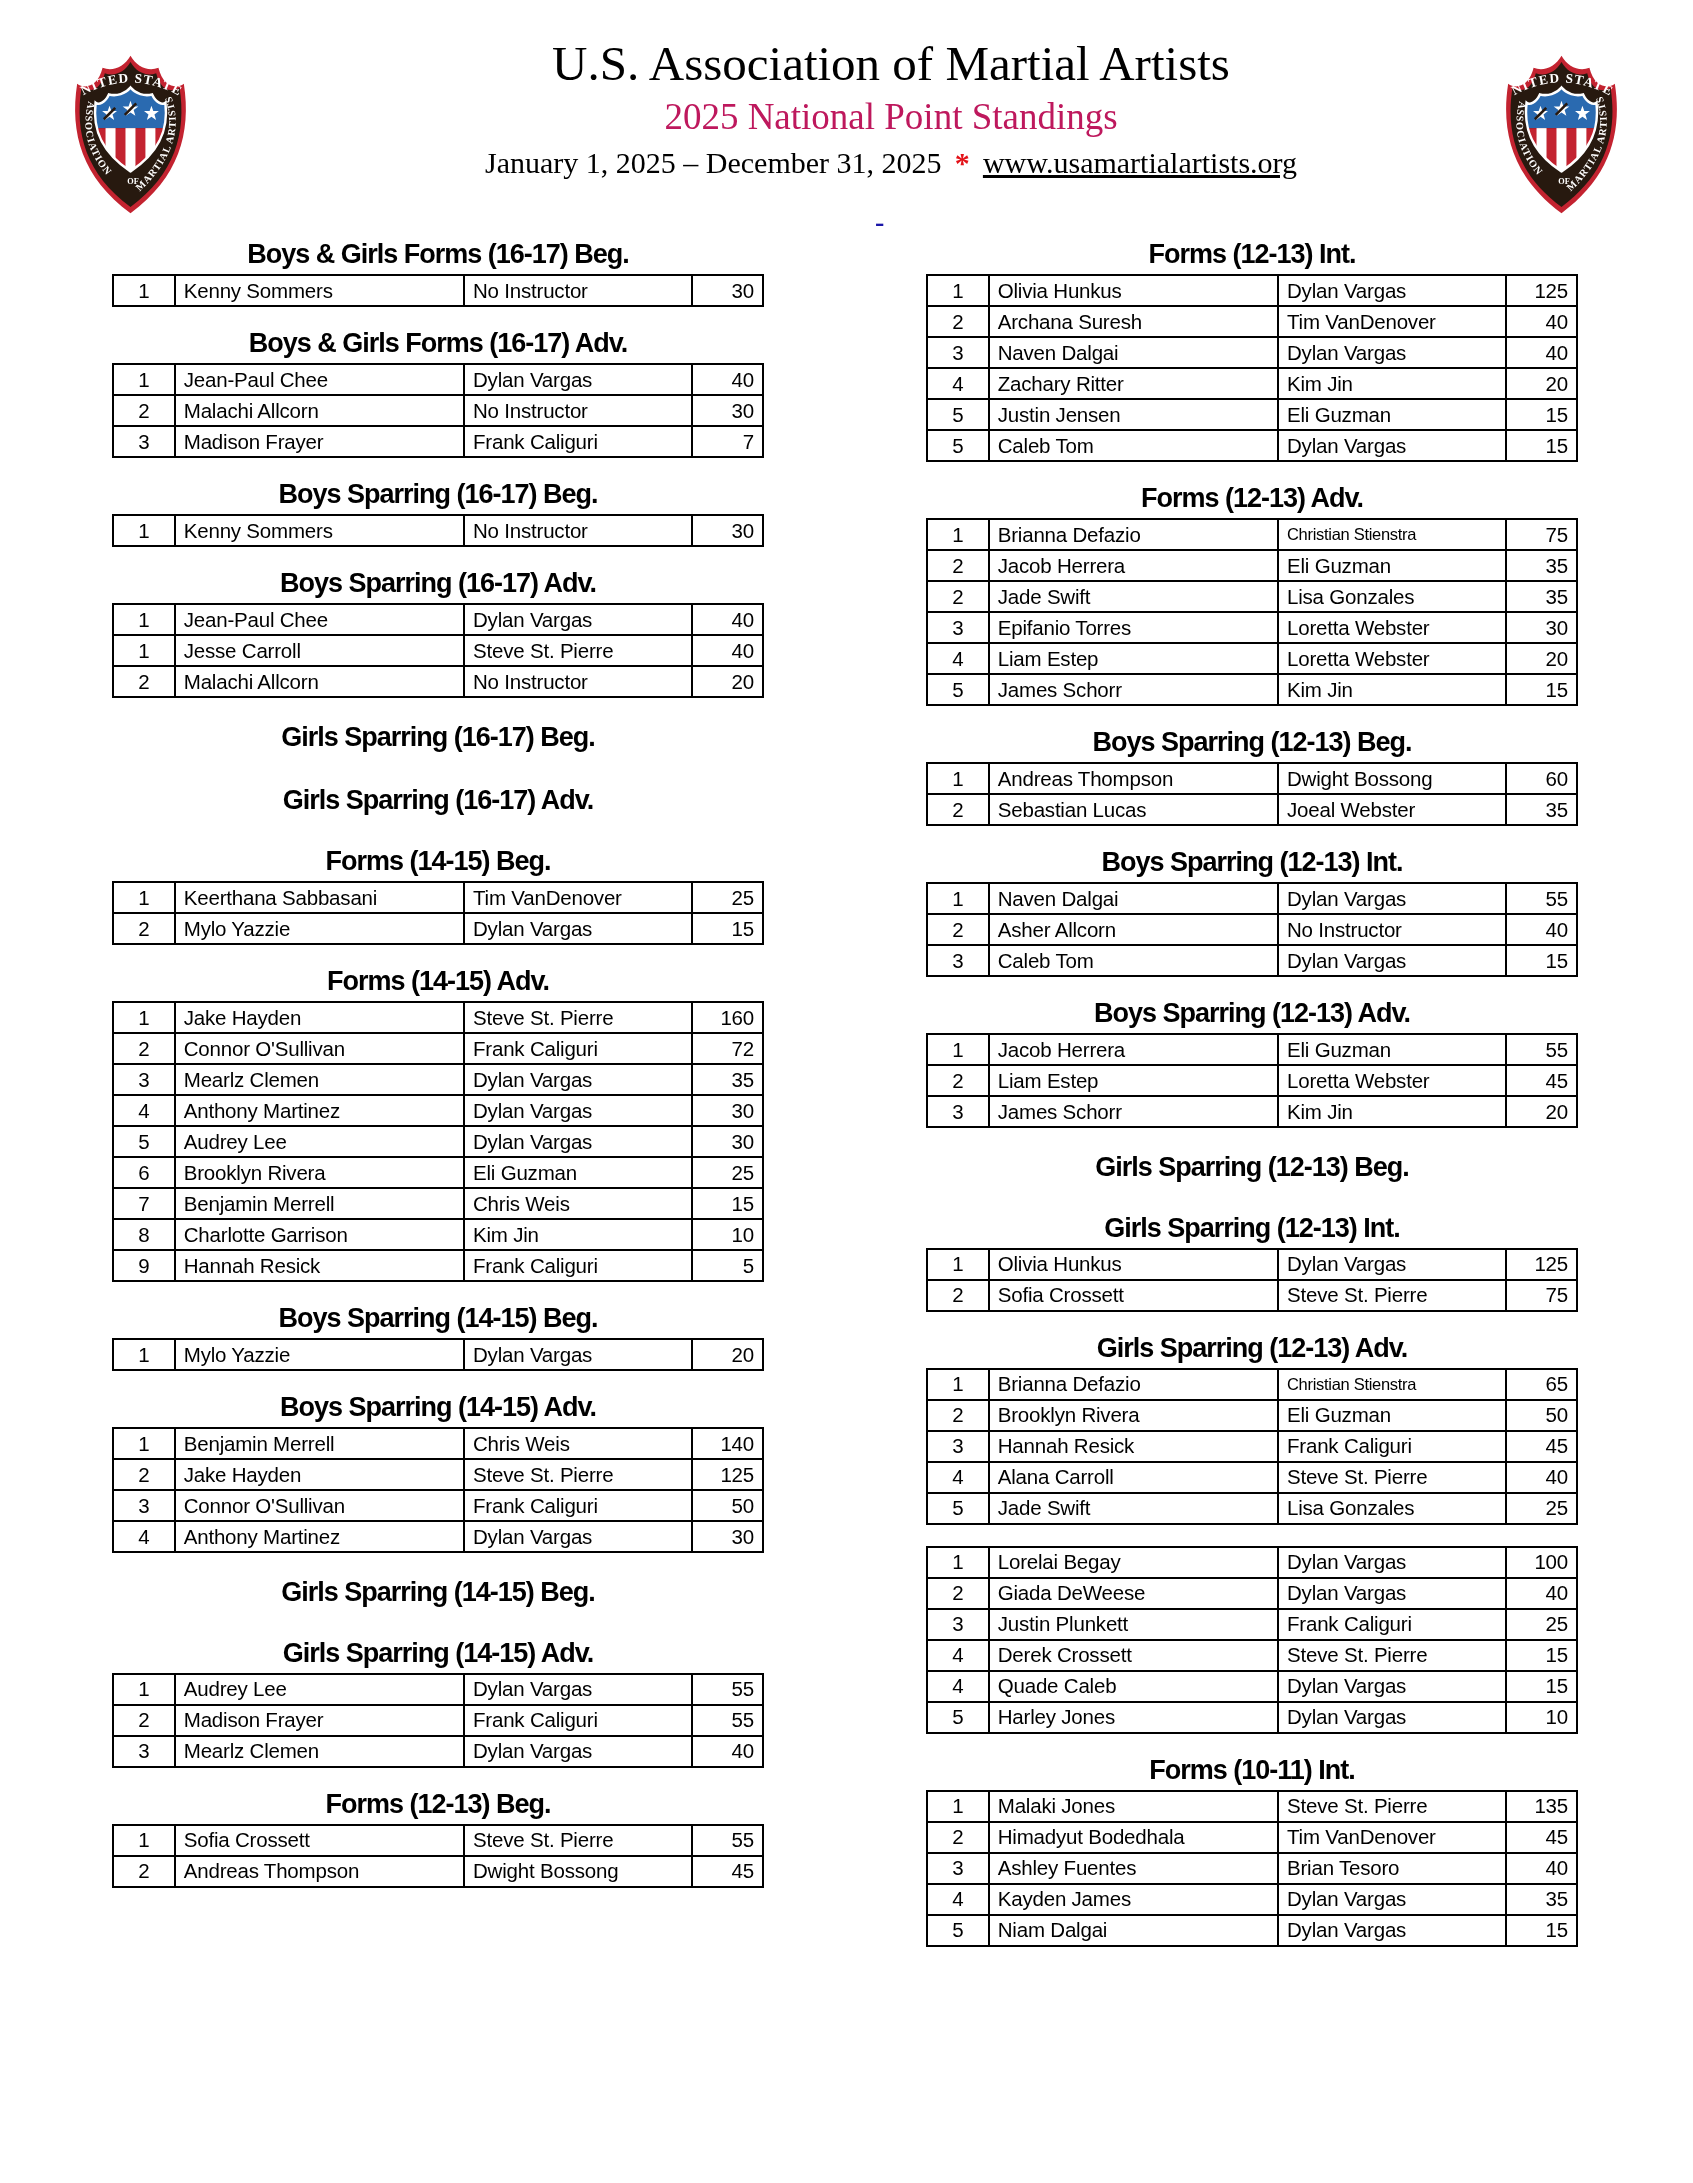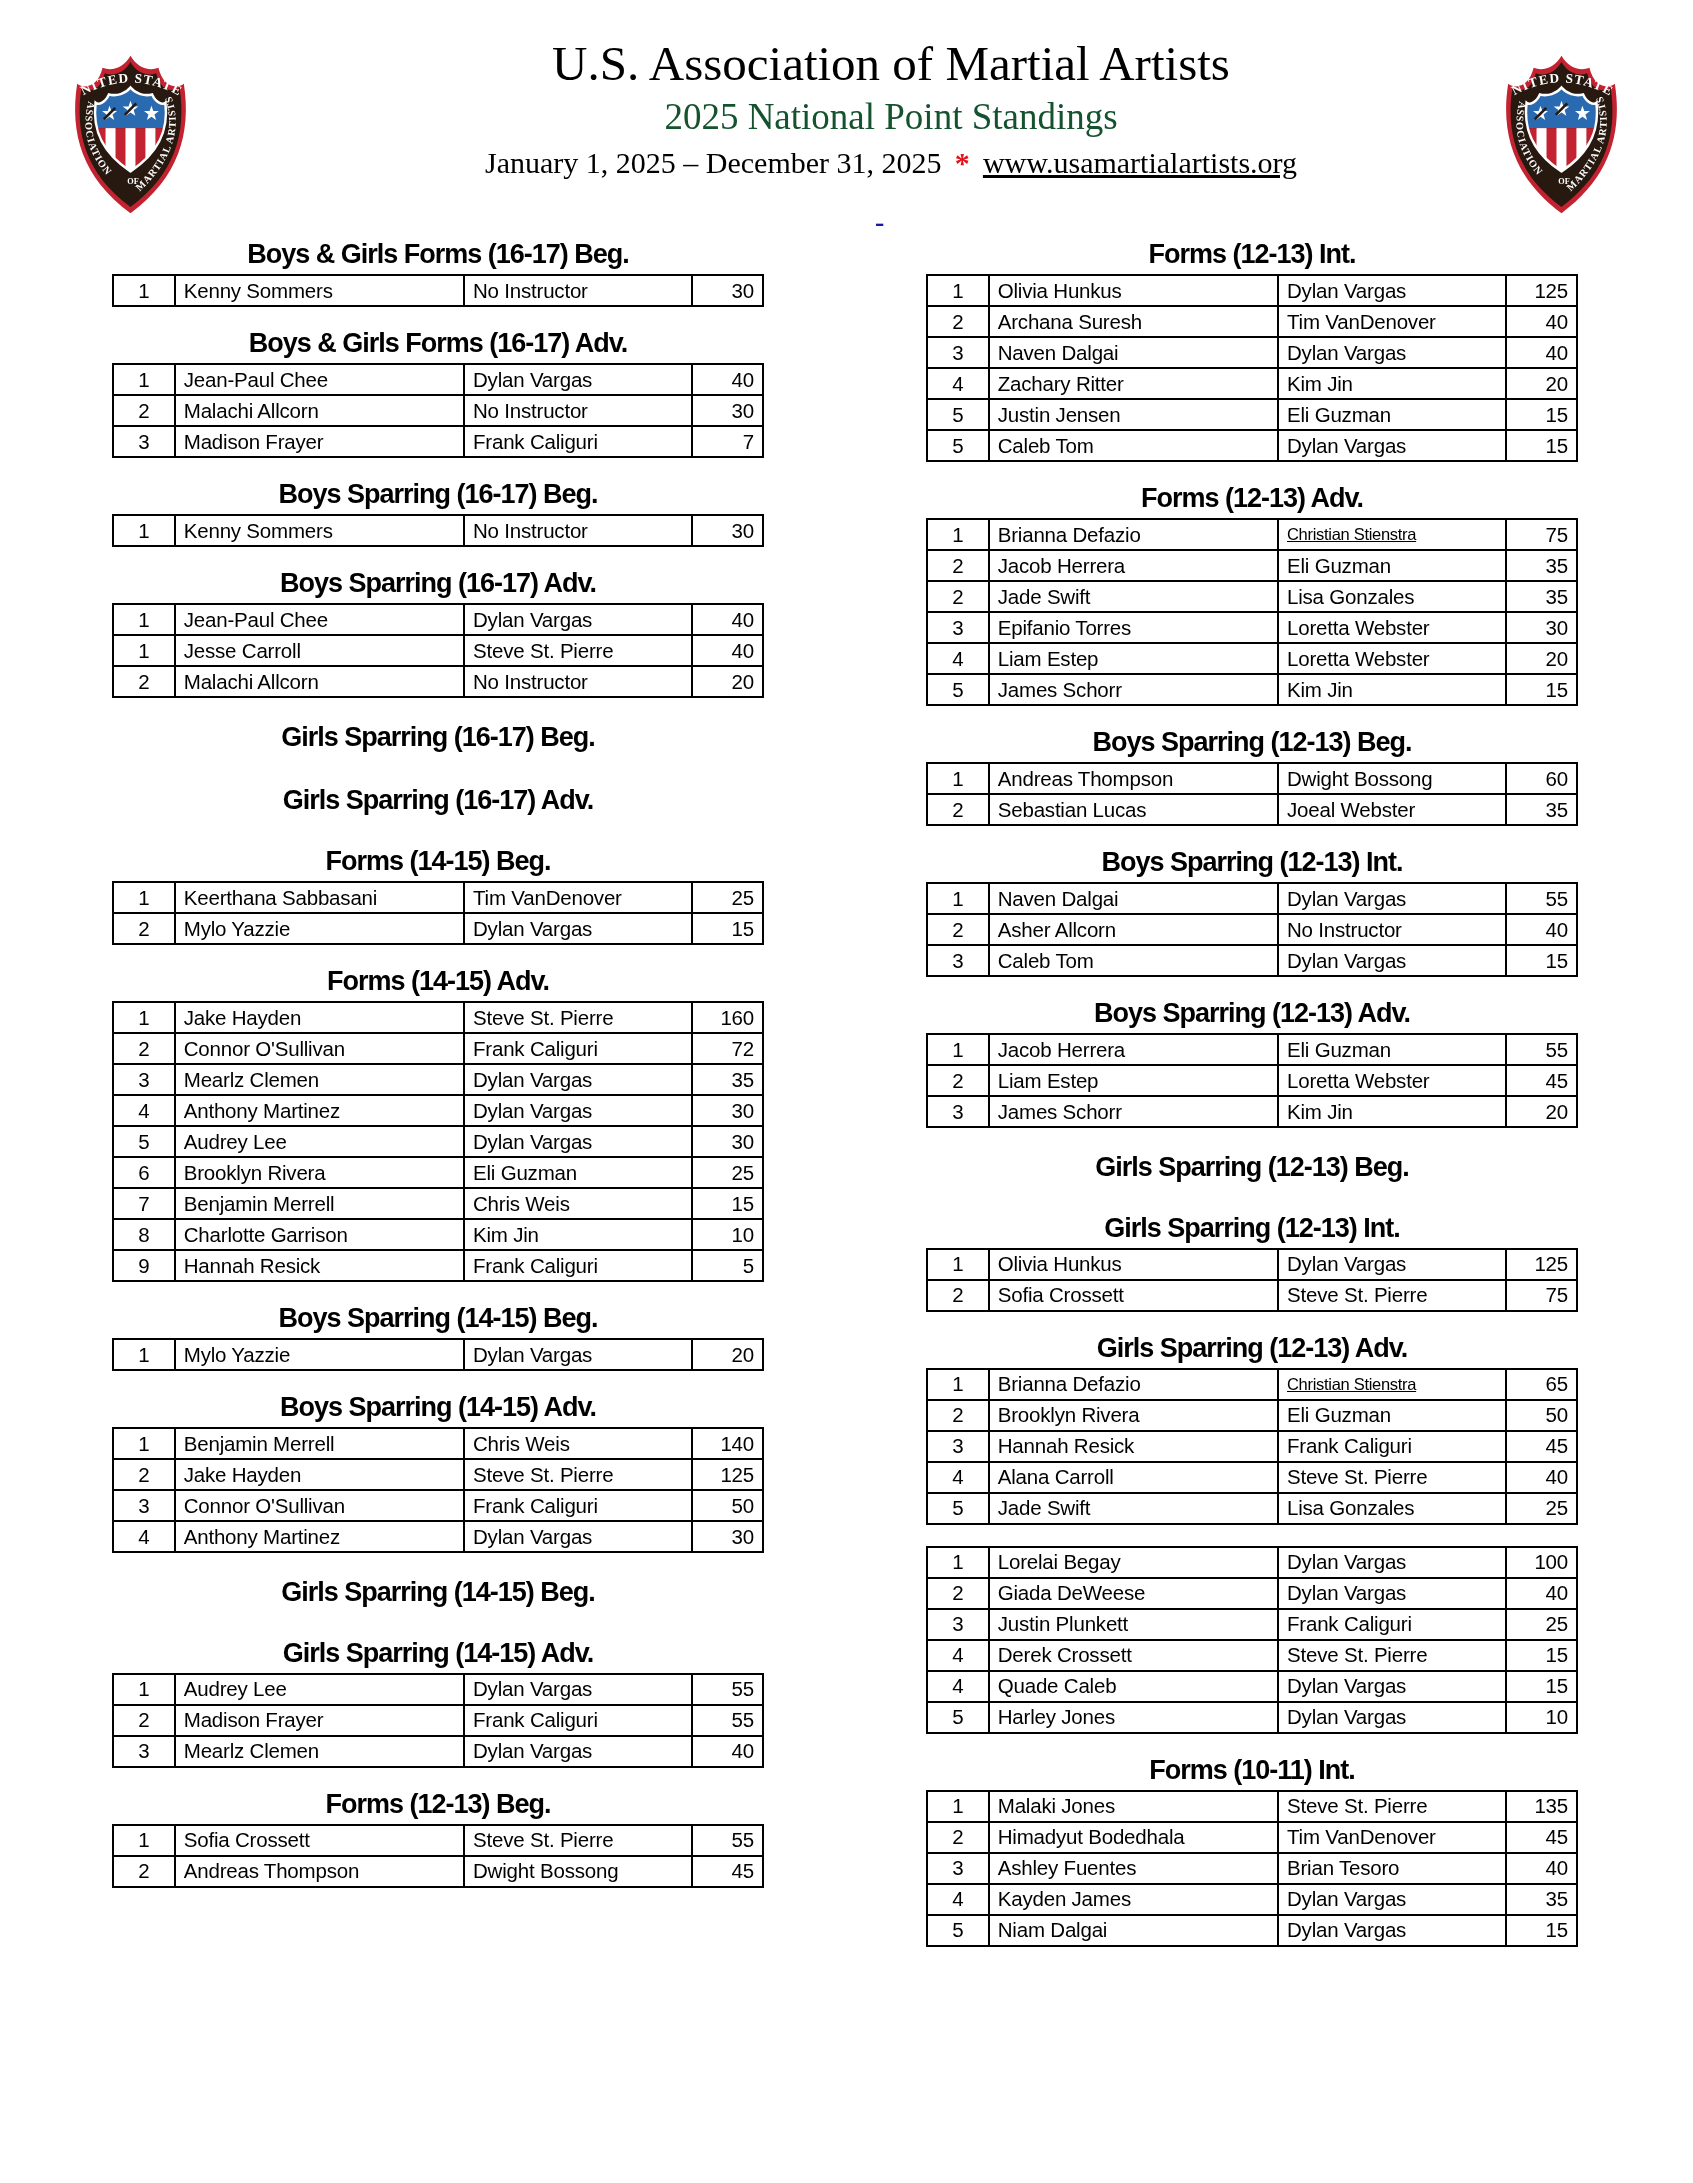--- a/index.html
+++ b/index.html
@@ -8,21 +8,21 @@
     font-family:"Liberation Sans", sans-serif; color:#000; overflow:hidden;
   }
 
   
   .logo { position:absolute; top:49px; width:127px; height:171px; }
   .logo-left  { left:67px; }
   .logo-right { left:1498px; }
 
   .header-text { position:absolute; left:89px; top:37px; width:1604px; text-align:center; }
   .doc-title    { font-family:"Liberation Serif", serif; font-size:49px; line-height:1.1; color:#000; white-space:nowrap; }
-  .doc-subtitle { font-family:"Liberation Serif", serif; font-size:37px; line-height:1.1; margin-top:6.6px; color:#14532d; white-space:nowrap; }
+  .doc-subtitle { font-family:"Liberation Serif", serif; font-size:37px; line-height:1.1; margin-top:6.6px; color:#be185d; white-space:nowrap; }
   .doc-dateline { font-family:"Liberation Serif", serif; font-size:30px; line-height:1.1; margin-top:8px; white-space:nowrap; }
   .star-sep { color:#e31219; margin:0 13.2px; font-weight:bold; }
   .site-link { color:#000000; text-decoration:underline; cursor:pointer; }
   .stray-dash {
     position:absolute; left:875px; top:206px; font-family:"Liberation Serif", serif;
     font-size:28px; color:#1a16a8; font-weight:bold;
   }
 
   
   .col { position:absolute; top:239px; width:652px; }
@@ -39,21 +39,21 @@
   table.standings-table {
     width:100%; border-collapse:collapse; table-layout:fixed;
     border:2.6px solid #000; background:#fff;
   }
   table.standings-table td {
     border:2px solid #000; height:29px; font-size:20.5px; letter-spacing:-0.2px;
     padding:0 8px; white-space:nowrap; overflow:hidden; vertical-align:middle;
   }
   td.rank   { text-align:center; padding:0 1.3px; }
   td.points { text-align:right; padding-right:9.3px; }
-  td.instructor.condensed { font-size:16.5px; letter-spacing:-0.3px;text-decoration:underline; }
+  td.instructor.condensed { font-size:16.5px; letter-spacing:-0.3px; }
 
   
   .logo-top-text  { font-family:"Liberation Serif", serif; font-weight:700; font-size:21px; fill:#fff; letter-spacing:2px; }
   .logo-side-text { font-family:"Liberation Serif", serif; font-weight:700; font-size:16px; fill:#fff; letter-spacing:1.5px; }
   .logo-of-text   { font-family:"Liberation Serif", serif; font-weight:700; font-size:13px; fill:#fff; }
 </style>
 </head>
 <body>
 
 <svg width="0" height="0" style="position:absolute" aria-hidden="true" xmlns="http://www.w3.org/2000/svg" xmlns:xlink="http://www.w3.org/1999/xlink">

